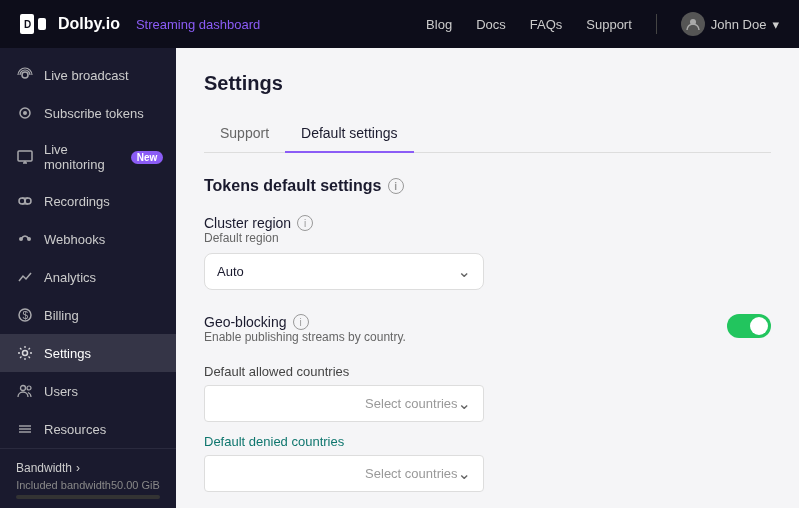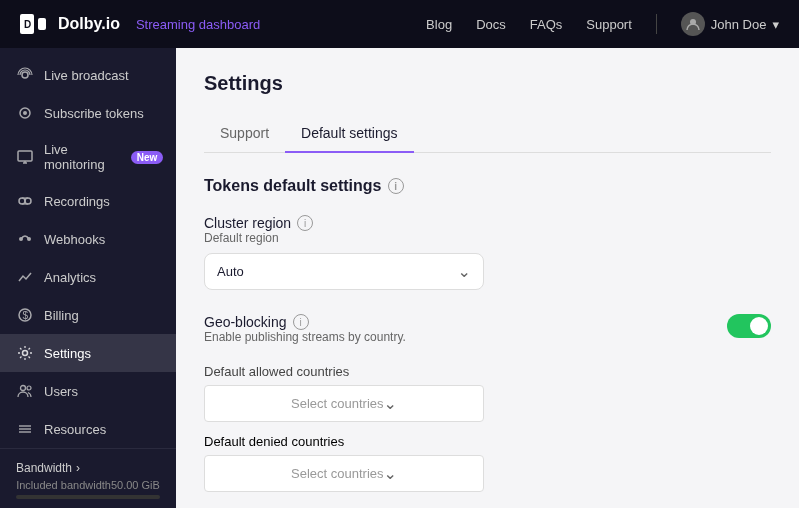--- a/index.html
+++ b/index.html
@@ -92,21 +92,21 @@
     }
     .toggle-slider.on { background: #22c55e; }
     .toggle-slider::before {
       position: absolute; content: ''; height: 18px; width: 18px;
       left: 3px; bottom: 3px; background: white; border-radius: 50%; transition: 0.3s;
     }
     .toggle-slider.on::before { transform: translateX(20px); }
 
     
     .select-dropdown {
-      display: flex; align-items: center; justify-content: center;
+      display: flex; align-items: center; justify-content: flex-end;
       border: 1px solid #ddd; border-radius: 4px; padding: 8px 12px;
       background: white; cursor: pointer; font-size: 13px; color: #999;
       width: 280px;
     }
 
     .geo-blocking-row { display: flex; align-items: flex-start; justify-content: space-between; }
     .geo-blocking-left { flex: 1; }
 
     svg { display: block; }
   </style>
@@ -309,21 +309,21 @@
 
       <div style="margin-top: 12px;">
         <div class="setting-sub" style="font-size:13px; color:#444; margin-bottom:6px;">Default allowed countries</div>
         <div class="select-dropdown">
           <span>Select countries</span>
           <span class="dropdown-arrow">⌄</span>
         </div>
       </div>
 
       <div style="margin-top: 12px;">
-        <div class="setting-sub" style="font-size:13px; color:#000000; margin-bottom:6px;">Default denied countries</div>
+        <div class="setting-sub" style="font-size:13px; color:#0f766e; margin-bottom:6px;">Default denied countries</div>
         <div class="select-dropdown">
           <span>Select countries</span>
           <span class="dropdown-arrow">⌄</span>
         </div>
       </div>
     </div>
 
   </main>
 </div>
 

